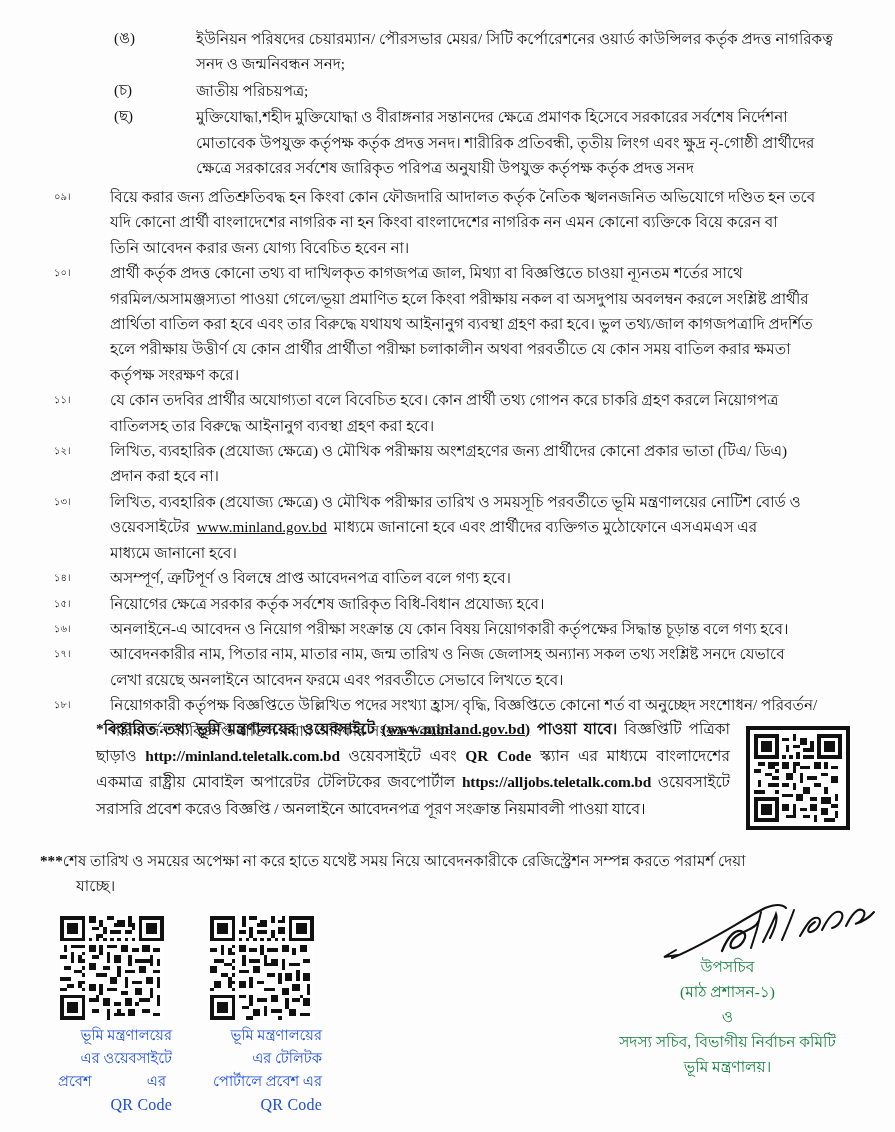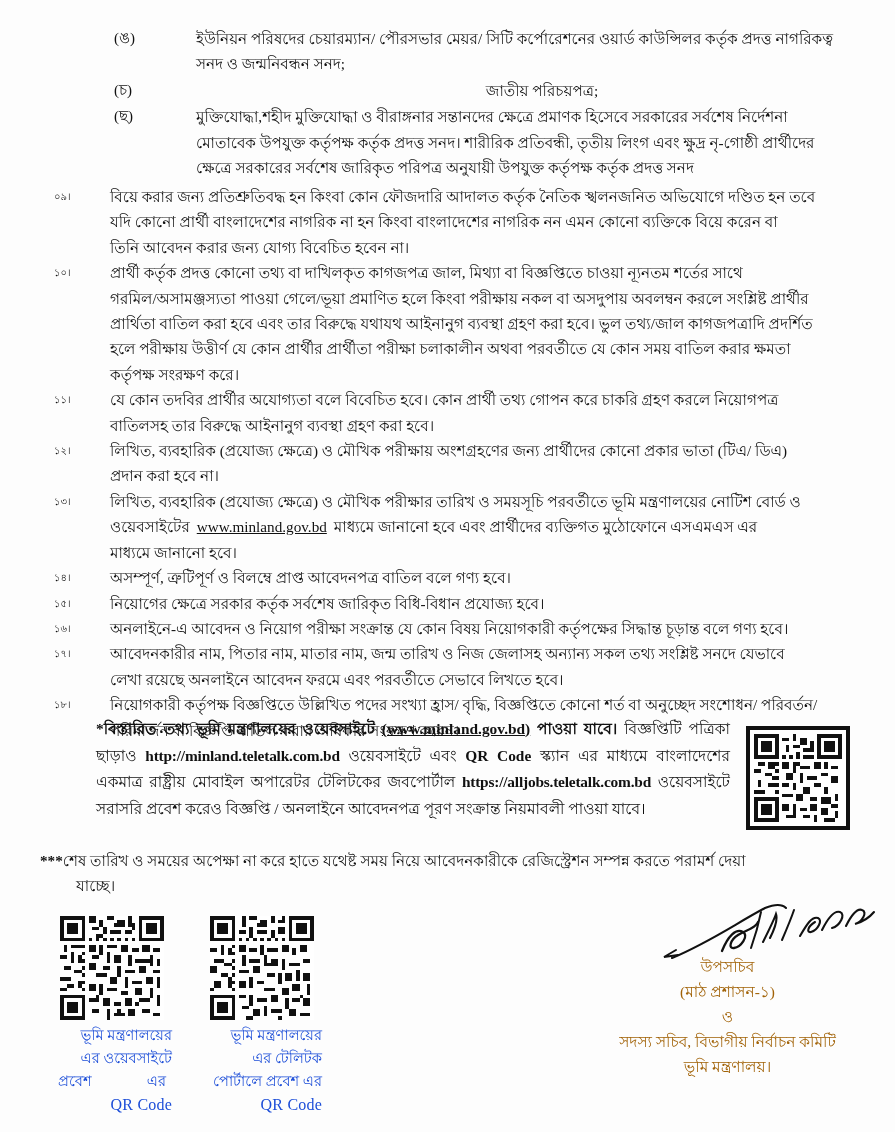--- a/index.html
+++ b/index.html
@@ -189,21 +189,21 @@
   }
   .sign-scribble {
     position: relative;
     height: 58px;
     margin-bottom: -6px;
   }
   .sign-scribble svg { position: absolute; left: 0; top: 0; }
   .sign-line {
     font-size: 15.4px;
     line-height: 25px;
-    color: #a16207;
+    color: #15803d;
   }
   .sign-desig { position: relative; z-index: 2; }
 </style>
 </head>
 <body>
 
 <div class="page">
 
   <div class="sub-list">
 
@@ -211,21 +211,21 @@
       <div class="sub-marker bn">(ঙ)</div>
       <div class="sub-body bn">
         <div>ইউনিয়ন পরিষদের চেয়ারম্যান/ পৌরসভার মেয়র/ সিটি কর্পোরেশনের ওয়ার্ড কাউন্সিলর কর্তৃক প্রদত্ত নাগরিকত্ব</div>
         <div class="lastline" style="text-align:left">সনদ ও জন্মনিবন্ধন সনদ;</div>
       </div>
     </div>
 
     <div class="sub-row">
       <div class="sub-marker bn">(চ)</div>
       <div class="sub-body bn">
-        <div style="text-align:center">জাতীয় পরিচয়পত্র;</div>
+        <div style="text-align:left">জাতীয় পরিচয়পত্র;</div>
       </div>
     </div>
 
     <div class="sub-row">
       <div class="sub-marker bn">(ছ)</div>
       <div class="sub-body bn">
         <div>মুক্তিযোদ্ধা,শহীদ মুক্তিযোদ্ধা ও বীরাঙ্গনার সন্তানদের ক্ষেত্রে প্রমাণক হিসেবে সরকারের সর্বশেষ নির্দেশনা</div>
         <div>মোতাবেক উপযুক্ত কর্তৃপক্ষ কর্তৃক প্রদত্ত সনদ। শারীরিক প্রতিবন্ধী, তৃতীয় লিংগ এবং ক্ষুদ্র নৃ-গোষ্ঠী প্রার্থীদের</div>
         <div class="lastline" style="text-align:left">ক্ষেত্রে সরকারের সর্বশেষ জারিকৃত পরিপত্র অনুযায়ী উপযুক্ত কর্তৃপক্ষ কর্তৃক প্রদত্ত সনদ</div>
       </div>

